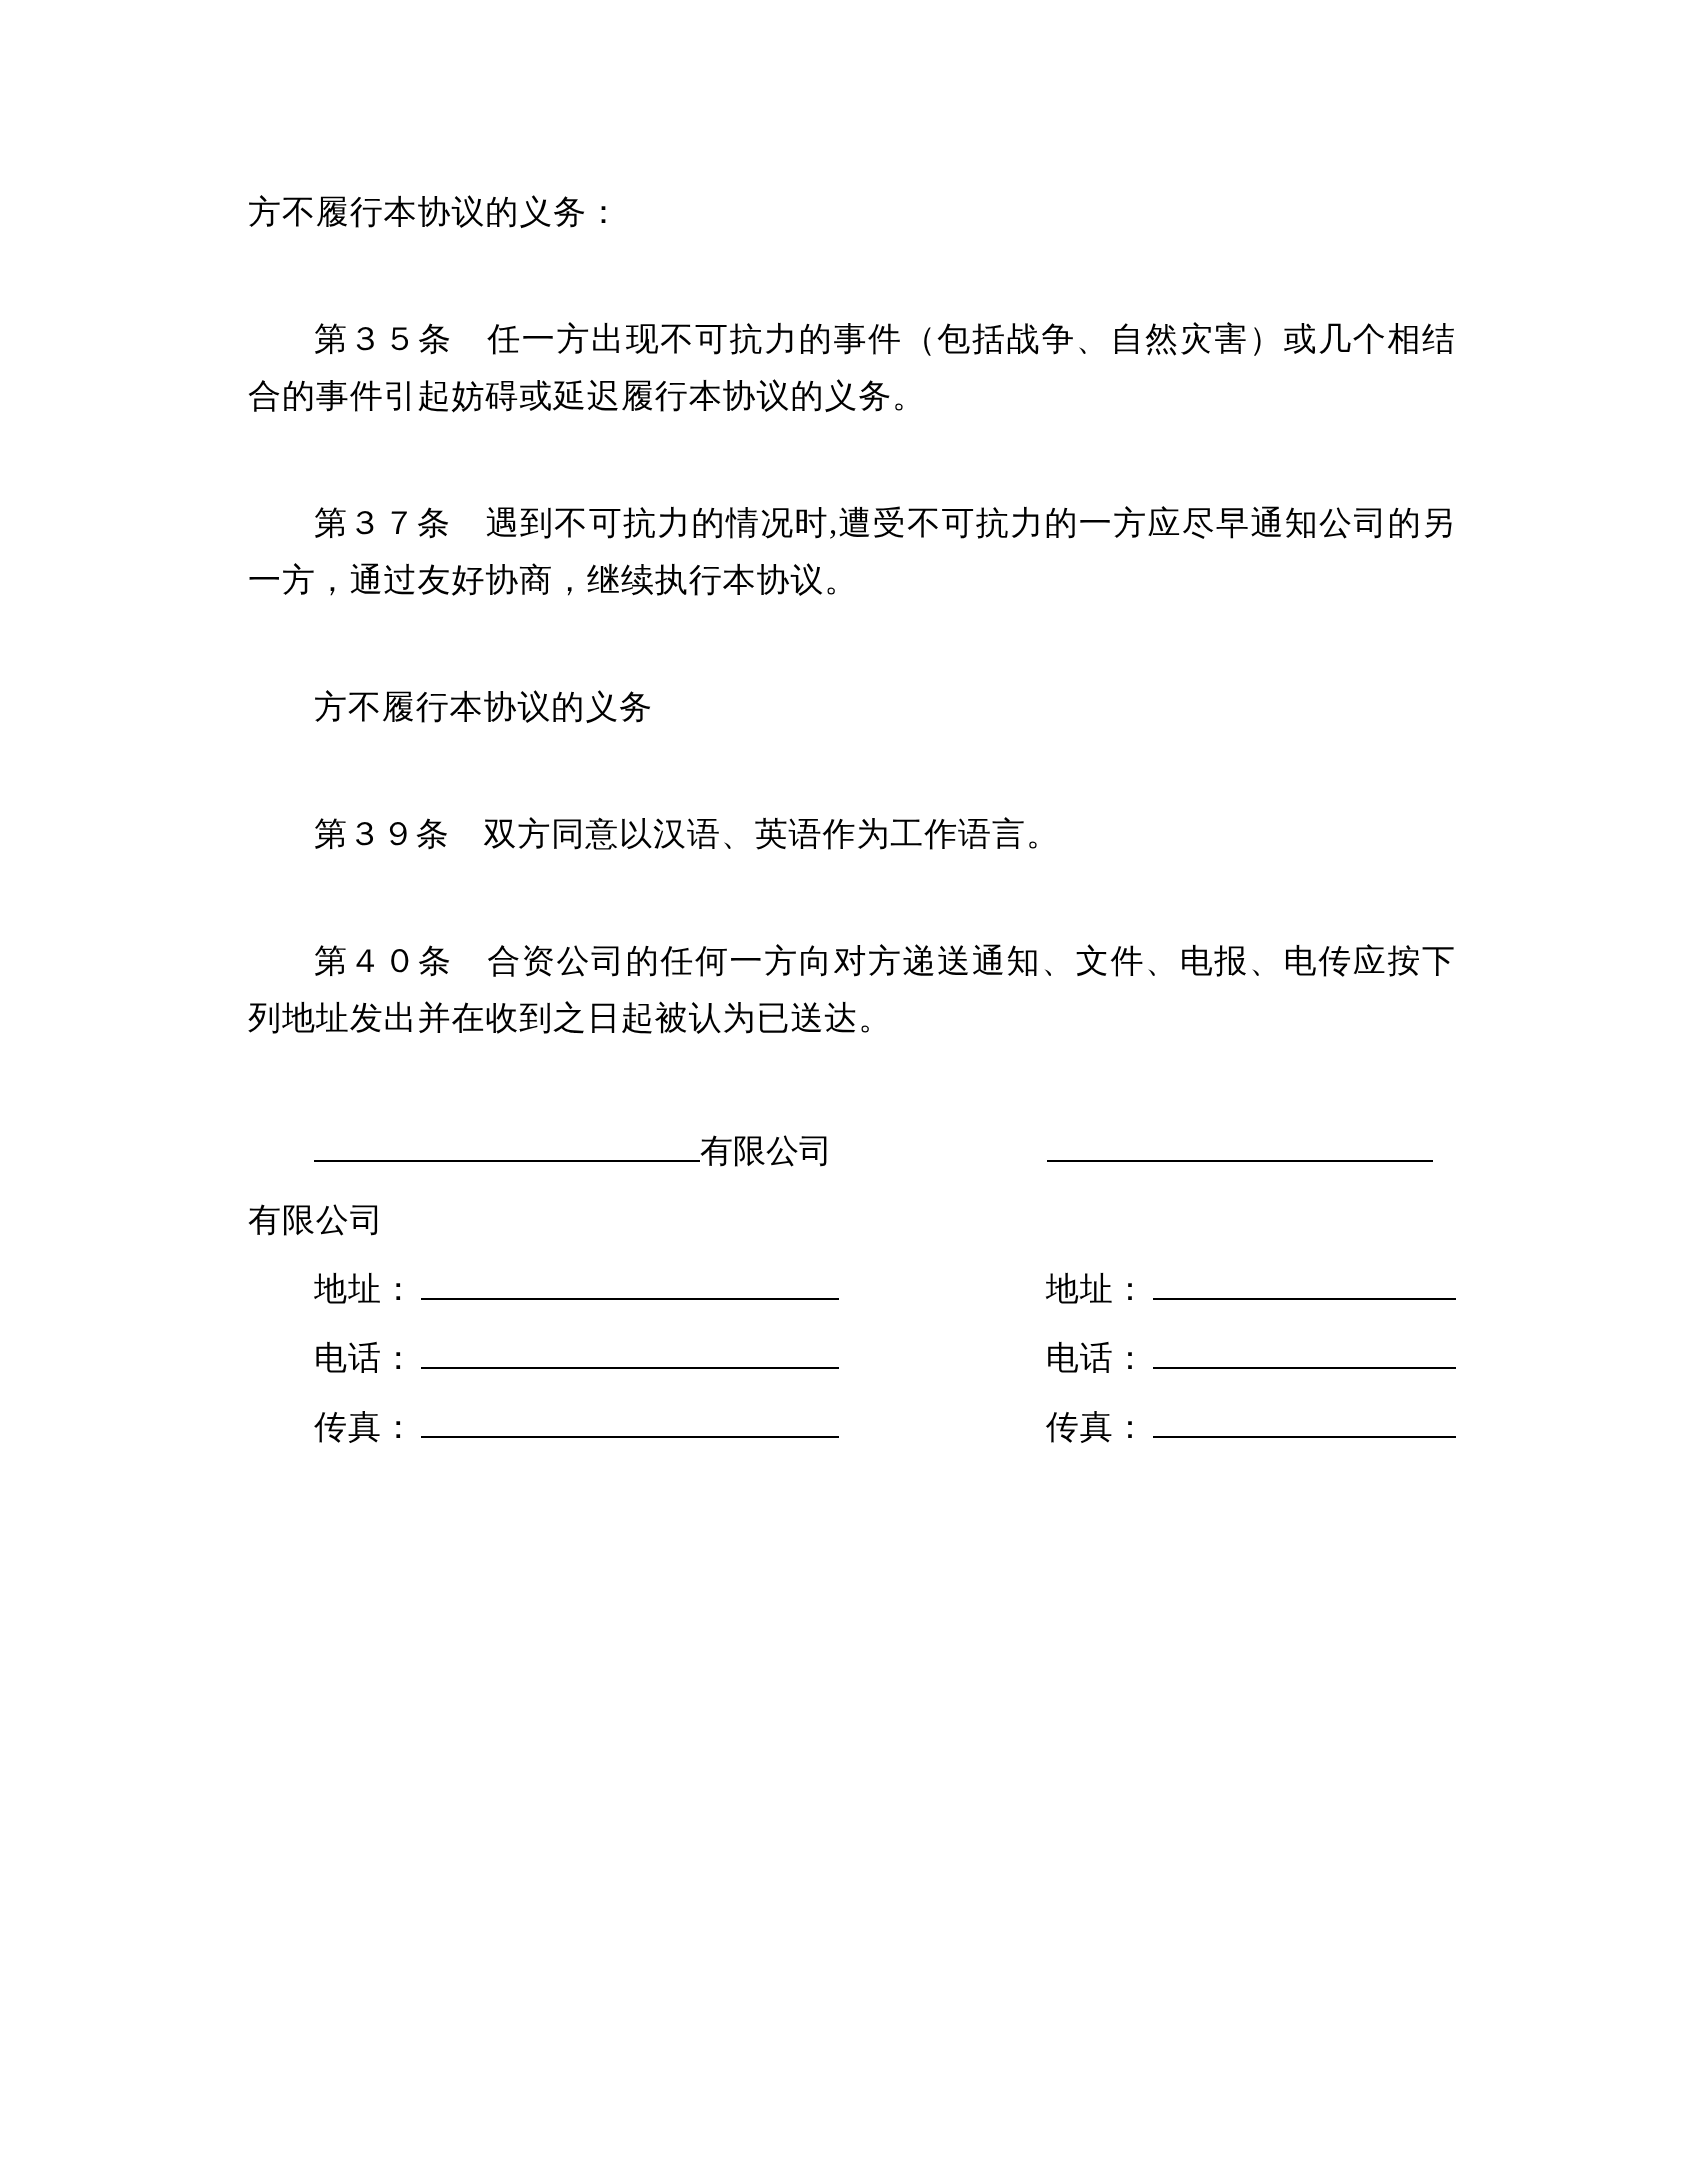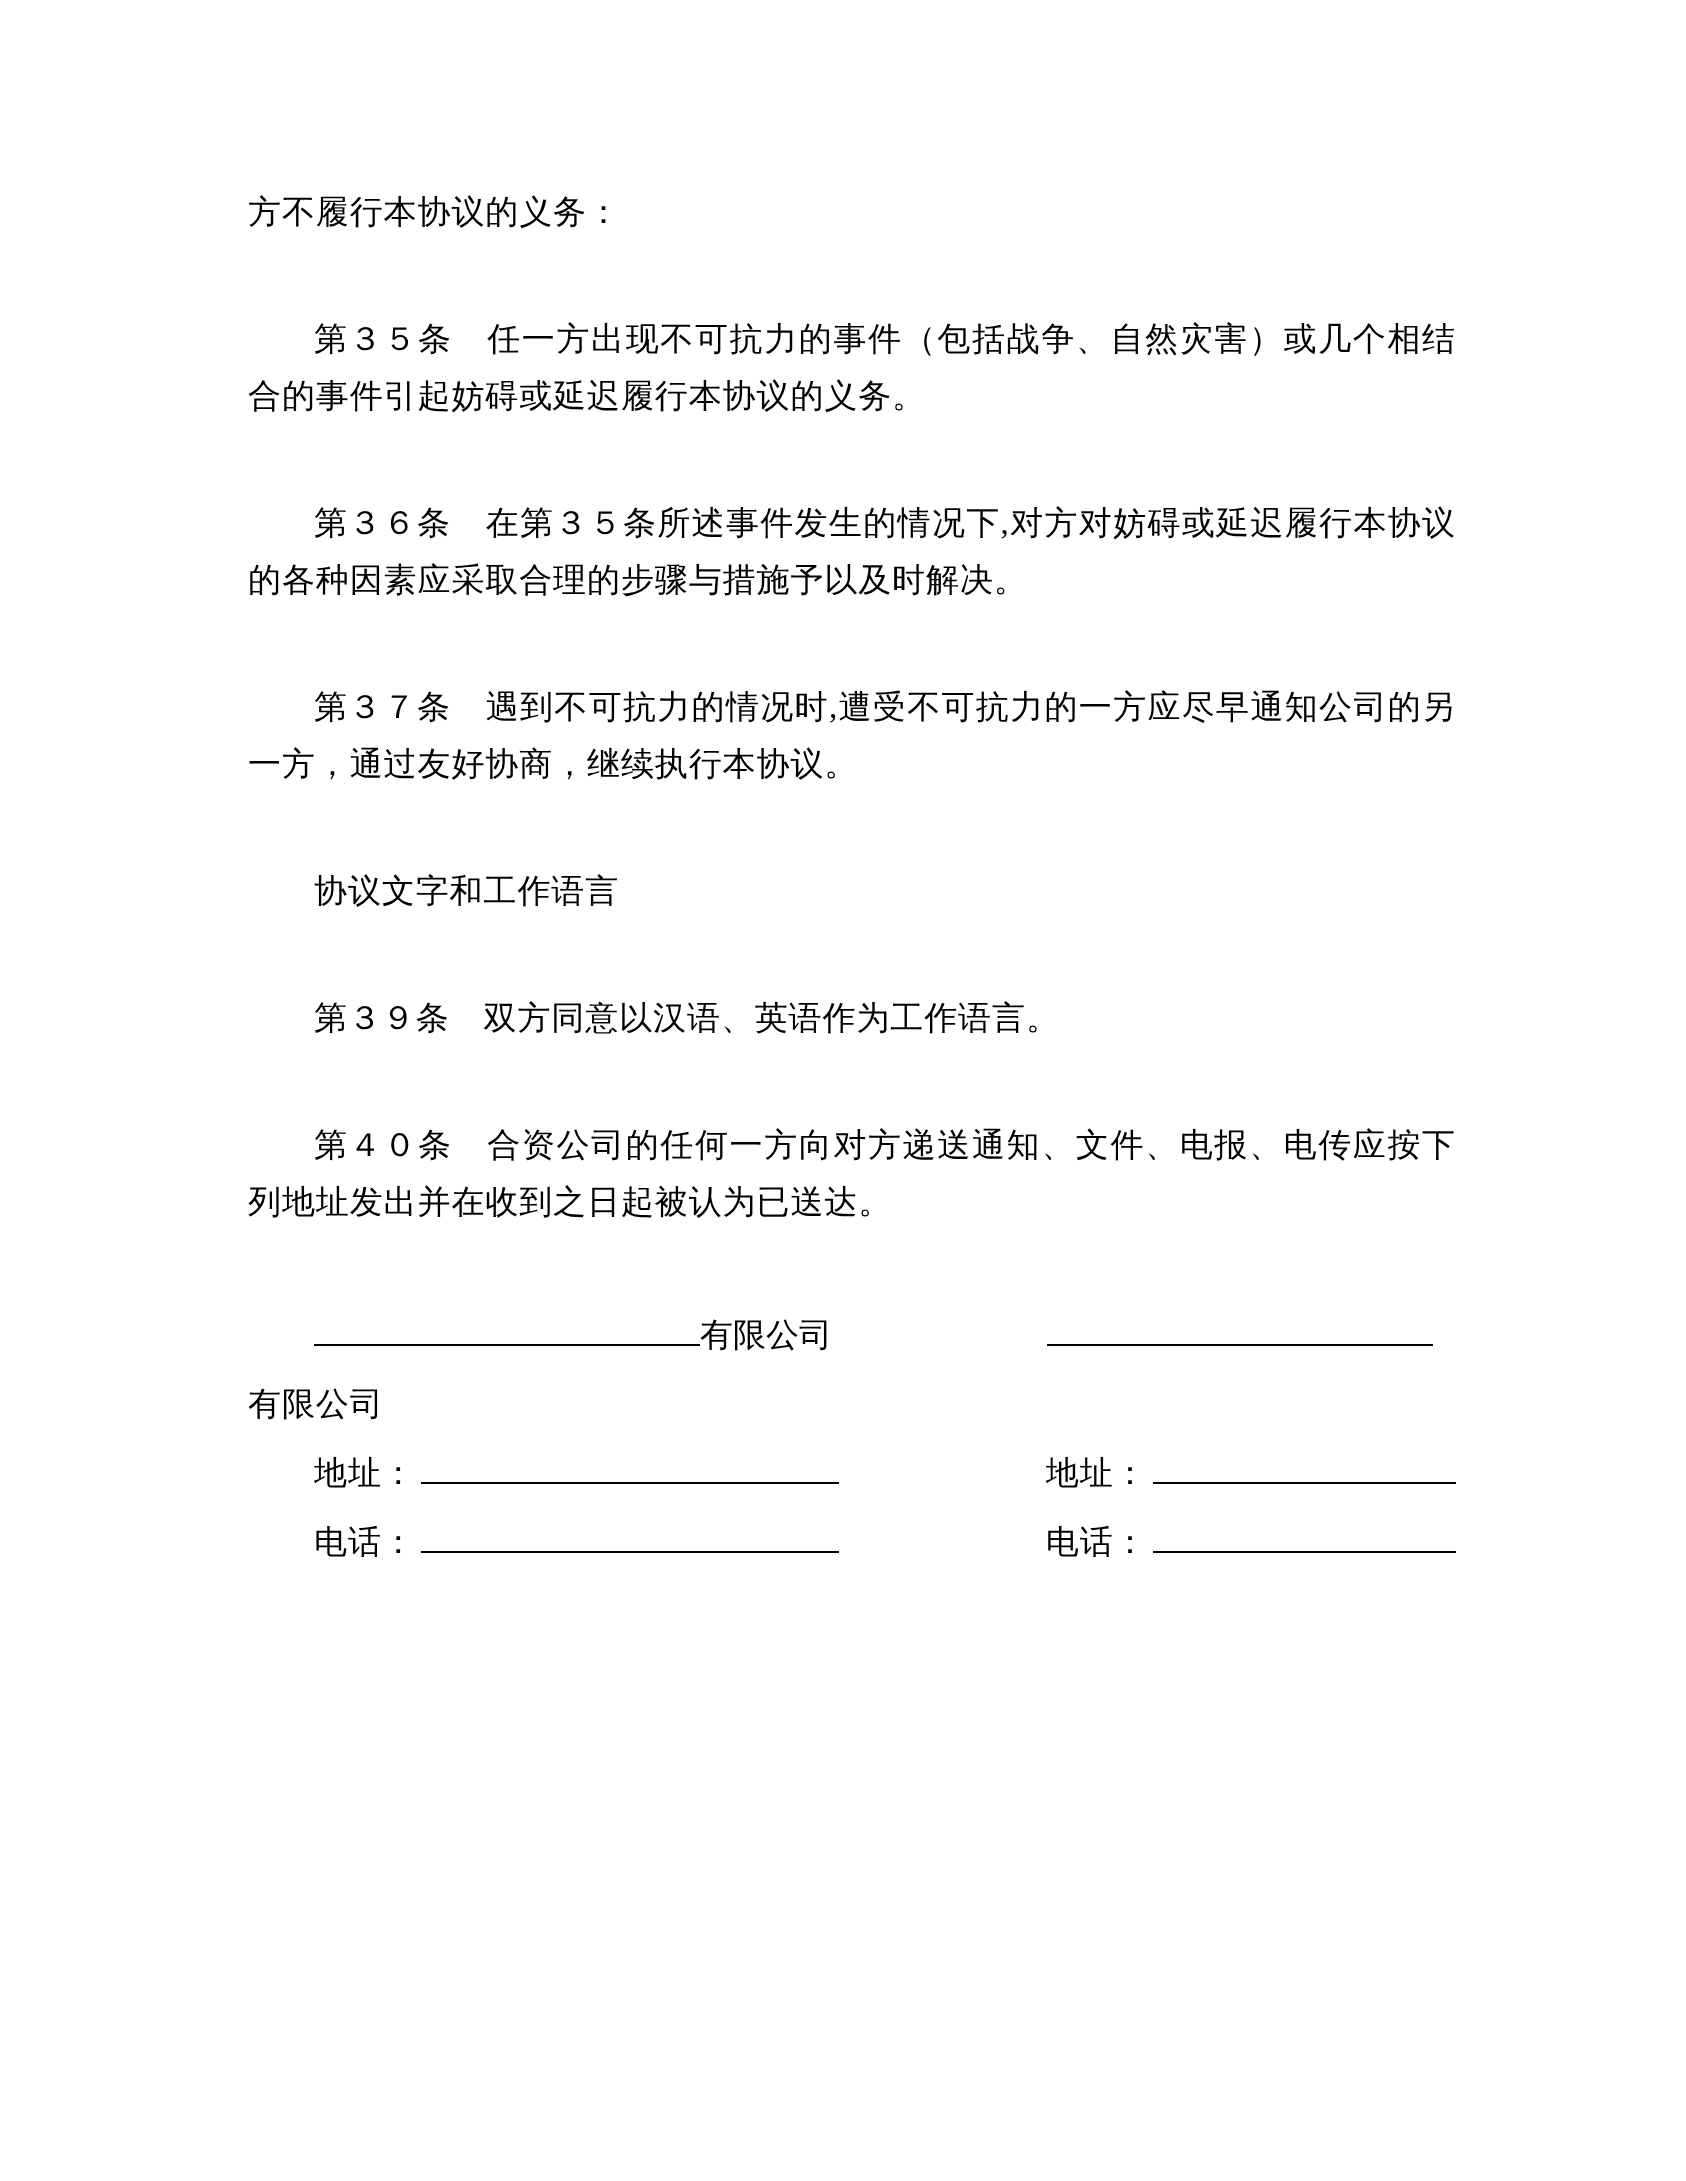--- a/index.html
+++ b/index.html
@@ -78,23 +78,22 @@
   }
 </style>
 </head>
 <body>
 
 <div class="page">
   <div class="content">
 
     <p class="para no-indent">方不履行本协议的义务：</p>
     <p class="para">第３５条　任一方出现不可抗力的事件（包括战争、自然灾害）或几个相结合的事件引起妨碍或延迟履行本协议的义务。</p>
-    <p class="para">第３６条　在第３５条所述事件发生的情况下,对方对妨碍或延迟履行本协议的各种因素应采取合理的步骤与措施予以及时解决。</p>
     <p class="para">第３７条　遇到不可抗力的情况时,遭受不可抗力的一方应尽早通知公司的另一方，通过友好协商，继续执行本协议。</p>
-    <p class="para">协议文字和工作语言</p>
+    <p class="para">方不履行本协议的义务</p>
     <p class="para">第３９条　双方同意以汉语、英语作为工作语言。</p>
     <p class="para">第４０条　合资公司的任何一方向对方递送通知、文件、电报、电传应按下列地址发出并在收到之日起被认为已送达。</p>
 
     <div class="sig-row">
       <span class="company-left-group">
         <span class="blank blank-company-left"></span><span>有限公司</span>
       </span>
       <span class="blank blank-company-right"></span>
     </div>
 

